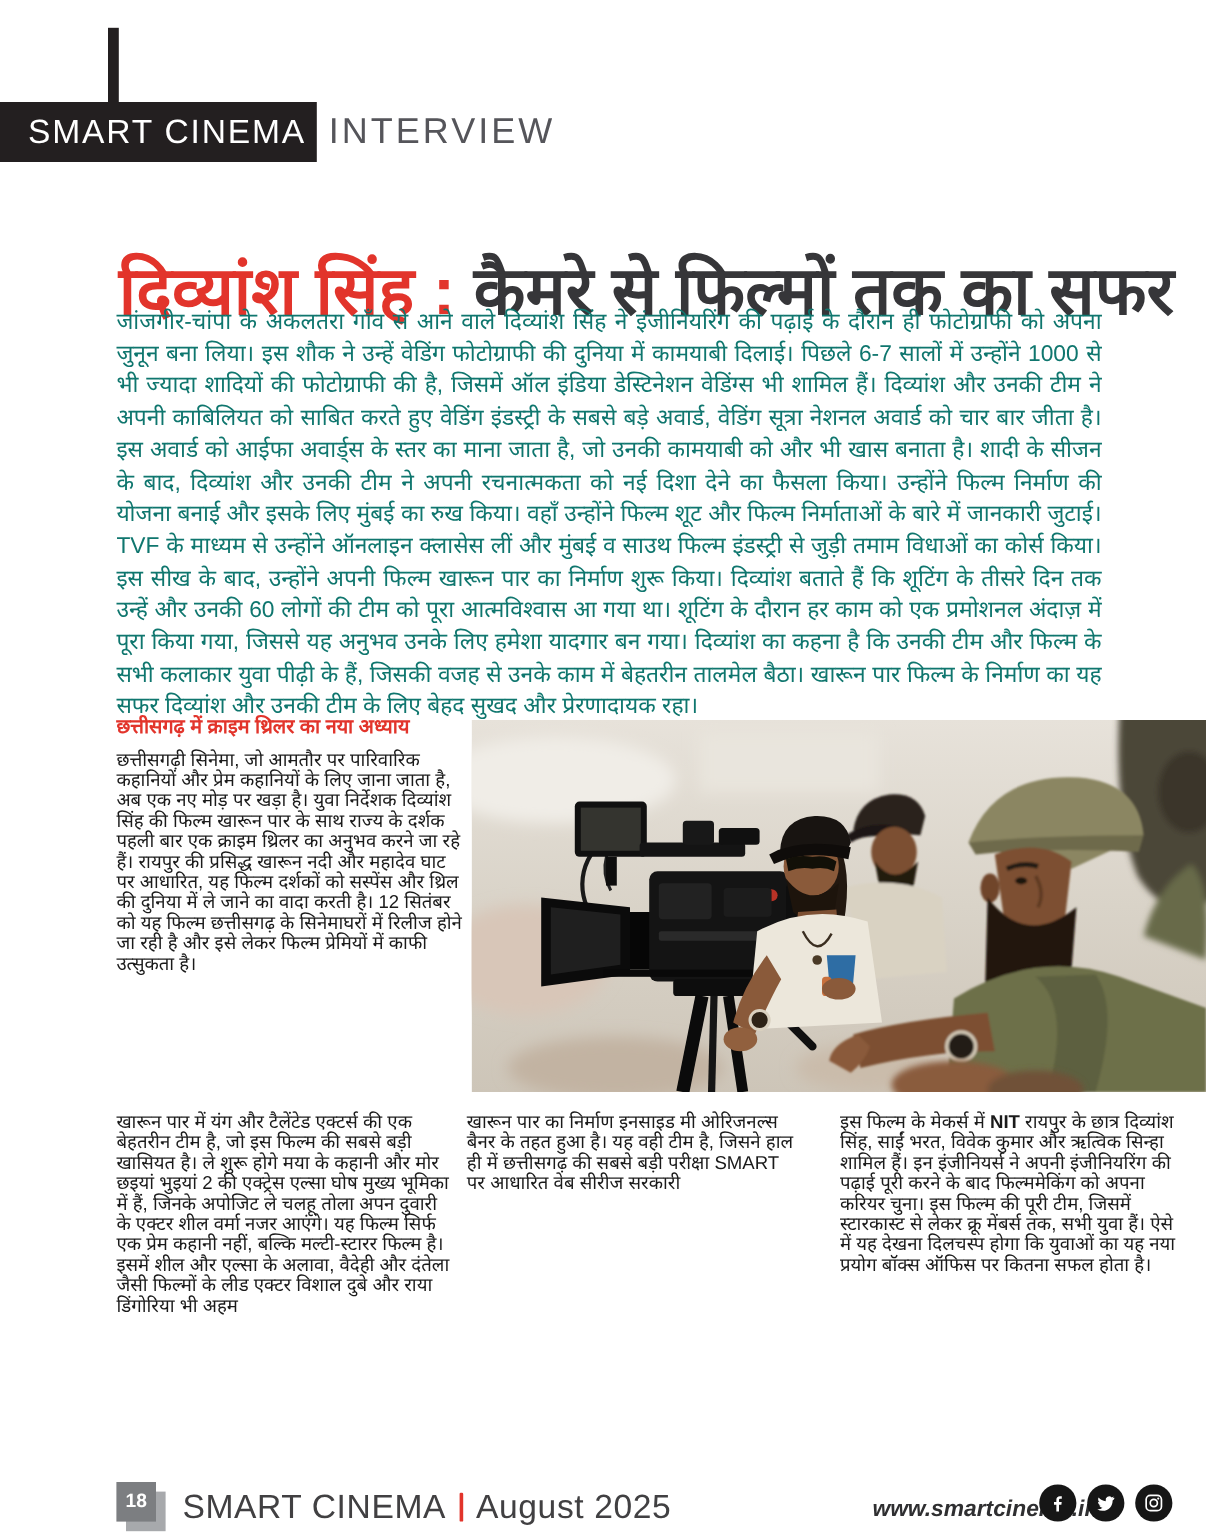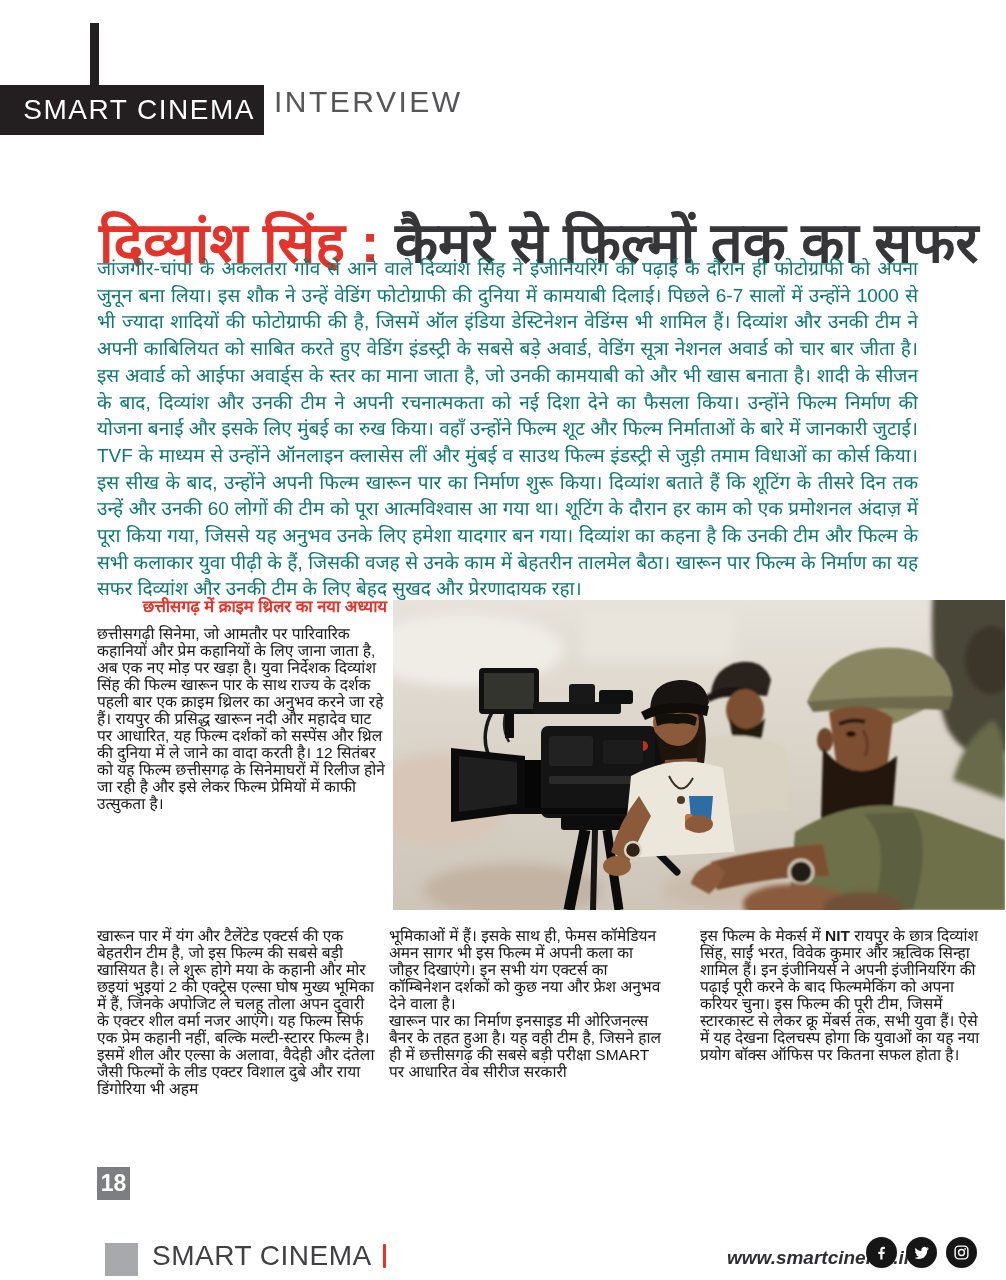--- a/index.html
+++ b/index.html
@@ -8,49 +8,49 @@
     position:relative;width:1006px;height:1280px;background:#ffffff;overflow:hidden;
     font-family:"Liberation Sans","DejaVu Sans",sans-serif;color:#141414;margin-top:23px;
   }
   .topmark{position:absolute;left:90px;top:0;width:9px;height:64px;background:#231f20;}
   .mast-box{
     position:absolute;left:0;top:62px;width:264px;height:50px;background:#231f20;color:#ffffff;
     display:flex;align-items:center;justify-content:flex-end;padding-right:9px;
     font-size:28px;letter-spacing:1.5px;font-weight:400;
   }
   .mast-section{
-    position:absolute;left:274px;top:62px;height:50px;display:flex;
+    position:absolute;left:274px;top:62px;height:50px;display:flex;align-items:center;
     color:#55555a;font-size:30px;letter-spacing:2.5px;font-weight:400;
   }
   .headline{
     position:absolute;left:99px;top:146px;width:860px;font-size:56px;font-weight:700;
     color:#363639;white-space:nowrap;line-height:1.3;text-align:center;
   }
   .headline .lead{color:#e2342b;}
   .intro{
     position:absolute;left:97px;top:233px;width:821px;margin:0;
     font-size:19px;line-height:26.7px;text-align:justify;color:#0f766e;
   }
-  .sec-head{color:#e2342b;font-weight:700;font-size:16.5px;margin:0 0 8px 0;line-height:1.35;text-align:right;}
+  .sec-head{color:#e2342b;font-weight:700;font-size:16.5px;margin:0 0 8px 0;line-height:1.35;}
   .col-body{font-size:15.5px;line-height:17px;margin:0;color:#1a1a1a;}
   .crime{position:absolute;left:97px;top:572px;width:290px;}
   .photo-wrap{position:absolute;left:393px;top:577px;width:612px;height:310px;}
   .bcol{position:absolute;top:904px;width:278px;}
   .bcol1{left:97px;}
   .bcol2{left:389px;}
   .bcol3{left:700px;width:289px;}
   .bcol2 .sec-head{margin:15px 0 8px 0;}
   .bcol p{margin:0;}
   .bcol3 p + p{margin-top:3px;}
   .bcol b{font-weight:700;}
   
   .badge-back{position:absolute;left:105px;top:1220px;width:33px;height:33px;background:#a7a9ac;}
   .badge-front{
-    position:absolute;left:97px;top:1144px;width:33px;height:33px;background:#7c7e81;
-    color:#ffffff;font-size:23px;font-weight:700;display:flex;align-items:center;justify-content:center;
+    position:absolute;left:97px;top:1212px;width:33px;height:33px;background:#7c7e81;
+    color:#ffffff;font-size:16px;font-weight:700;display:flex;align-items:center;justify-content:center;
   }
   .footer-line{
     position:absolute;left:152px;top:1212px;height:42px;display:flex;align-items:center;gap:11px;
     font-size:28px;color:#414042;letter-spacing:0.5px;
   }
   .red-tick{width:3px;height:24px;background:#e2342b;border-radius:1px;}
   .site{position:absolute;left:727px;top:1224px;font-size:19px;font-style:italic;font-weight:700;color:#2f2f31;}
   .social{position:absolute;left:866px;top:1214px;display:flex;gap:9px;}
   .sicon{
     width:31px;height:31px;border-radius:50%;background:#161616;
@@ -186,36 +186,36 @@
         </g>
       </g>
     </svg>
   </div>
 
   <div class="bcol bcol1">
     <p class="col-body">खारून पार में यंग और टैलेंटेड एक्टर्स की एक बेहतरीन टीम है, जो इस फिल्म की सबसे बड़ी खासियत है। ले शुरू होगे मया के कहानी और मोर छइयां भुइयां 2 की एक्ट्रेस एल्सा घोष मुख्य भूमिका में हैं, जिनके अपोजिट ले चलहू तोला अपन दुवारी के एक्टर शील वर्मा नजर आएंगे। यह फिल्म सिर्फ एक प्रेम कहानी नहीं, बल्कि मल्टी-स्टारर फिल्म है। इसमें शील और एल्सा के अलावा, वैदेही और दंतेला जैसी फिल्मों के लीड एक्टर विशाल दुबे और राया डिंगोरिया भी अहम</p>
   </div>
 
   <div class="bcol bcol2">
-    <p class="col-body">भूमिकाओं में हैं। इसके साथ ही, फेमस कॉमेडियन अमन सागर भी इस फिल्म में अपनी कला का जौहर दिखाएंगे। इन सभी यंग एक्टर्स का कॉम्बिनेशन दर्शकों को कुछ नया और फ्रेश अनुभव देने वाला है।</p>
     <p class="col-body">खारून पार का निर्माण इनसाइड मी ओरिजनल्स बैनर के तहत हुआ है। यह वही टीम है, जिसने हाल ही में छत्तीसगढ़ की सबसे बड़ी परीक्षा SMART पर आधारित वेब सीरीज सरकारी</p>
   </div>
 
   <div class="bcol bcol3">
     <p class="col-body"><span>इस फिल्म के मेकर्स में </span><b>NIT</b><span> रायपुर के छात्र दिव्यांश सिंह, साईं भरत, विवेक कुमार और ऋत्विक सिन्हा शामिल हैं। इन इंजीनियर्स ने अपनी इंजीनियरिंग की पढ़ाई पूरी करने के बाद फिल्ममेकिंग को अपना करियर चुना। इस फिल्म की पूरी टीम, जिसमें स्टारकास्ट से लेकर क्रू मेंबर्स तक, सभी युवा हैं। ऐसे में यह देखना दिलचस्प होगा कि युवाओं का यह नया प्रयोग बॉक्स ऑफिस पर कितना सफल होता है।</span></p>
   </div>
 
   <div class="badge-back"></div>
   <div class="badge-front">
     <span>18</span>
   </div>
 
   <div class="footer-line">
     <span>SMART CINEMA</span>
     <span class="red-tick"></span>
+    <span>August 2025</span>
   </div>
 
   <div class="site">www.smartcinema.in</div>
 
   <div class="social">
     <span class="sicon">
       <svg viewBox="0 0 24 24" width="17" height="17">
           <path fill="#ffffff" d="M13.4 22v-8h2.8l.4-3.2h-3.2V8.6c0-.9.3-1.6 1.7-1.6h1.6V4.1C16.4 4 15.5 4 14.5 4 12 4 10.3 5.5 10.3 8.2v2.6H7.5V14h2.8v8z"></path>
         </svg>
     </span>

